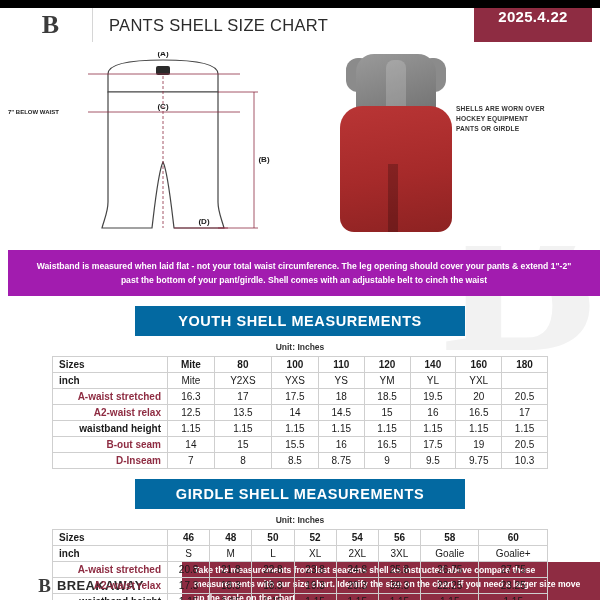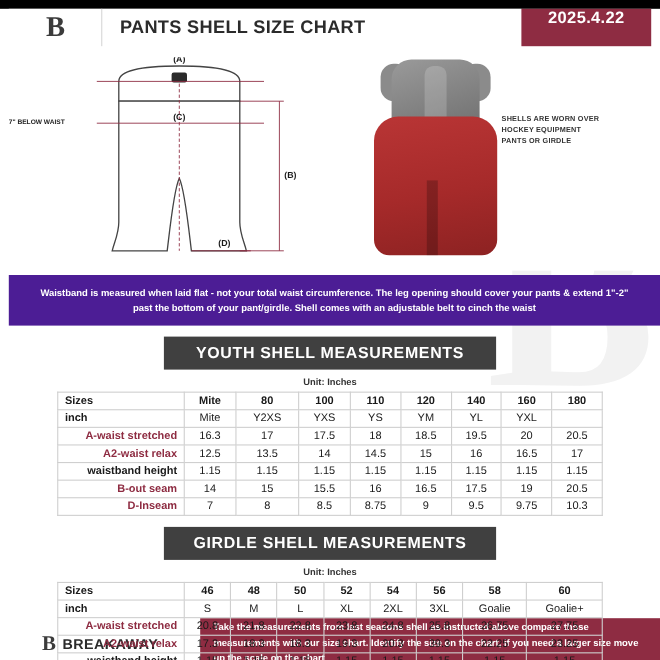--- a/index.html
+++ b/index.html
@@ -21,21 +21,21 @@
   }
   .logo-b{
     font-family:"Liberation Serif", serif;font-weight:bold;font-size:26px;color:#3b3b3b;
     letter-spacing:-1px;line-height:1;
   }
   .header-title{
     flex:1;background:#ffffff;display:flex;align-items:center;
     border-left:1px solid #d6d6d6;
   }
   .header-title span{
-    font-size:16.5px;font-weight:bold;color:#2b2b2b;letter-spacing:.3px;padding-left:16px;
+    font-size:16.5px;font-weight:normal;color:#2b2b2b;letter-spacing:.3px;padding-left:16px;
   }
   .header-date{
     width:118px;background:#8e2c42;color:#fff;display:flex;align-items:flex-start;justify-content:center;
     font-size:15px;font-weight:bold;letter-spacing:.3px;
   }
   
   .diagram{
     position:relative;margin:6px 8px 0 8px;height:198px;background:#fff;
   }
   .pants-svg{position:absolute;left:60px;top:4px;}
@@ -64,26 +64,26 @@
     position:absolute;top:4px;width:26px;height:34px;background:#8b8b8b;border-radius:12px;
   }
   .photo .shoulderL{left:6px;}
   .photo .shoulderR{left:80px;}
   .photo-note{
     position:absolute;left:448px;top:56px;width:90px;
     font-size:6.6px;line-height:1.55;color:#333;font-weight:bold;letter-spacing:.2px;
   }
   
   .notebar{
-    margin:4px 0 0 8px;background:#4c1d95;color:#fff;text-align:center;
+    margin:4px 0 0 8px;background:#a21caf;color:#fff;text-align:center;
     padding:9px 26px;font-size:8.6px;line-height:1.65;font-weight:bold;
   }
   
   .section-title{
-    margin:10px auto 0 auto;width:302px;background:#404040;color:#fff;text-align:center;
+    margin:10px auto 0 auto;width:330px;background:#0369a1;color:#fff;text-align:center;
     font-size:14.5px;font-weight:bold;letter-spacing:.6px;padding:7px 0;
   }
   .unit{
     text-align:center;font-size:8.5px;color:#333;margin:6px 0 4px 0;font-weight:bold;
   }
   
   table.size{
     border-collapse:collapse;margin:0 auto;width:496px;
     font-size:10px;color:#1a1a1a;
   }

